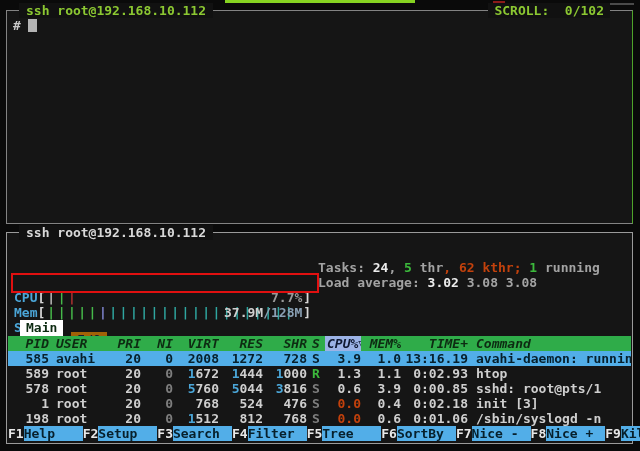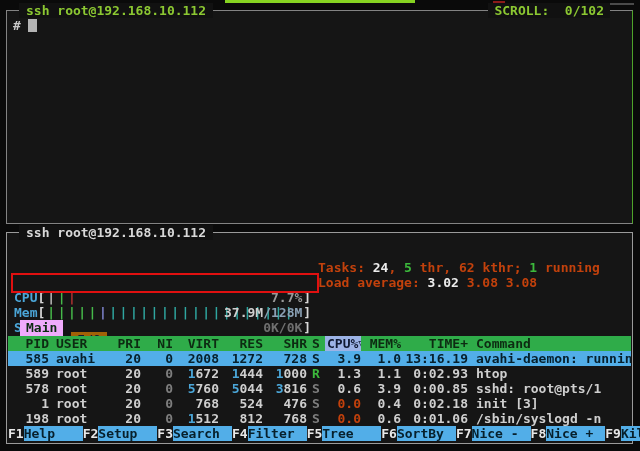--- a/index.html
+++ b/index.html
@@ -26,34 +26,34 @@
   
   .hline { position:absolute; left:7px; white-space:pre; }
   .meter { display:flex; width:300px; }
   .m-label { color:#4ba6d8; }
   .brk { color:#d8d8d8; }
   .m-inner { position:relative; width:258px; overflow:hidden; white-space:pre; }
   .m-bars { position:absolute; left:2px; top:0; letter-spacing:2.5px; }
   .m-text { position:absolute; right:1px; top:0; }
 
   .info-line { position:absolute; left:311px; white-space:pre; }
-  .cyan { color:#c2410c; } .wht { color:#ececec; } .grn { color:#3cb93c; }
+  .cyan { color:#a3a3a3; } .wht { color:#ececec; } .grn { color:#3cb93c; }
   .dim { color:#c2410c; } .dim2 { color:#7e7e7e; }
 
   .annotation-box { position:absolute; left:4px; top:40px; width:308px; height:20px; border:2px solid #e01010; z-index:5; }
 
   .tabs { position:absolute; top:87px; left:13px; display:flex; gap:8px; }
   .tab { padding:0 6px; white-space:pre; }
-  .tab-main { background:#f0abfc; color:#0d2b12; }
+  .tab-main { background:#ffffff; color:#0d2b12; }
   .tab-io { background:#a16207; color:#101a33;margin-top:12px; }
 
   .trow { position:absolute; left:1px; right:1px; height:15px; display:grid; padding-left:7px;
           grid-template-columns:34px 60px 32px 32px 46px 44px 44px 18px 36px 40px 67px 1fr;
           white-space:pre; overflow:hidden; }
-  .thead { top:103px; background:#2fac49; color:#0d2b12; }
+  .thead { top:103px; background:#2fac49; color:#0d2b12;font-style:italic; }
   .cell { overflow:hidden; white-space:pre; }
   .c0,.c2,.c3,.c4,.c5,.c6,.c8,.c9,.c10 { text-align:right; }
   .c1 { padding-left:7px; } .c7 { padding-left:5px; } .c11 { padding-left:8px; }
   .hl { background:#9cb3e6; color:#101a33; display:inline-block; padding-left:2px; }
   .prow { color:#cfcfcf; }
   .prow .kdig { color:#4ba6d8; font-weight:bold; }
   .prow.sel { background:#52aee8; color:#07202c; }
 
   .fkeys { position:absolute; top:193px; left:1px; right:1px; height:15px; display:flex; }
   .fk-key { color:#e8e8e8; white-space:pre; }
@@ -77,21 +77,21 @@
 <div class="pane" id="bottom-pane">
   <span class="pane-title">ssh root@192.168.10.112</span>
 
   <div class="hline" style="top:27px">
     <div class="meter"><span class="m-label">CPU</span><span class="brk">[</span><span class="m-inner"><span class="m-bars"><span style="color: rgb(189, 189, 189);">|</span><span style="color: rgb(70, 185, 74);">|</span><span style="color: rgb(178, 50, 50);">|</span></span><span class="m-text"><span class="m-text1" style="color: rgb(154, 154, 154);">7.7%</span><span class="m-text2" style="color:#8aa0b4"></span></span></span><span class="brk">]</span></div>
   </div>
   <div class="hline" style="top:42px">
     <div class="meter"><span class="m-label">Mem</span><span class="brk">[</span><span class="m-inner"><span class="m-bars"><span style="color: rgb(70, 185, 74);">|||||</span><span style="color: rgb(127, 134, 208);">|</span><span style="color: rgb(47, 166, 160);">||||||||||||||||||</span></span><span class="m-text"><span class="m-text1" style="color: rgb(207, 207, 207);">37.9M</span><span class="m-text2" style="color:#8aa0b4">/128M</span></span></span><span class="brk">]</span></div>
   </div>
   <div class="hline" style="top:57px">
-    <div class="meter"><span class="m-label">Swp</span><span class="brk">[</span><span class="m-inner"><span class="m-bars"></span><span class="m-text"><span class="m-text1" style="color: rgb(111, 111, 111);">0K/0K</span><span class="m-text2"></span></span></span><span class="brk">]</span></div>
+    <div class="meter"><span class="m-label">Swp</span><span class="brk">[</span><span class="brk">]</span></div>
   </div>
 
   <div class="annotation-box" style="border-color: rgb(224, 16, 16);"></div>
 
   <div class="info-line" style="top:27px"><span class="cyan">Tasks: </span><span class="wht">24</span><span class="cyan">, </span><span class="grn">5</span><span class="cyan"> thr</span><span class="dim">, 62 kthr; </span><span class="grn">1</span><span class="cyan"> running</span></div>
   <div class="info-line" style="top:42px"><span class="cyan">Load average: </span><span class="wht">3.02 </span><span class="cyan">3.08 </span><span class="cyan">3.08</span></div>
 
   <div class="tabs">
     <span class="tab tab-main">Main</span>
     <span class="tab tab-io">I/O</span>

